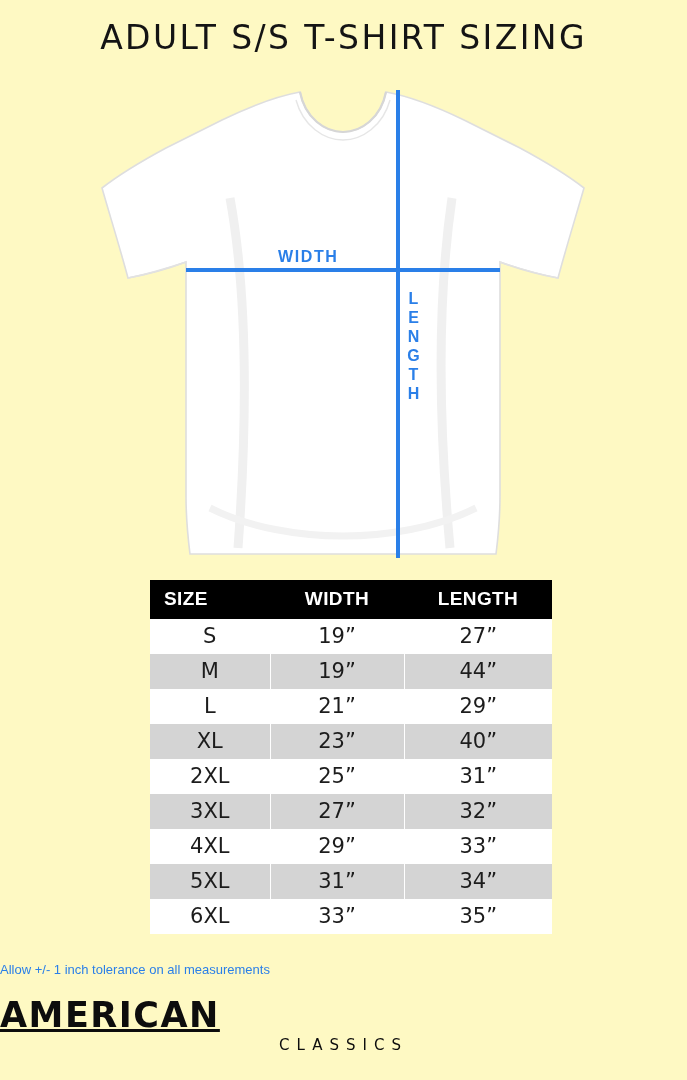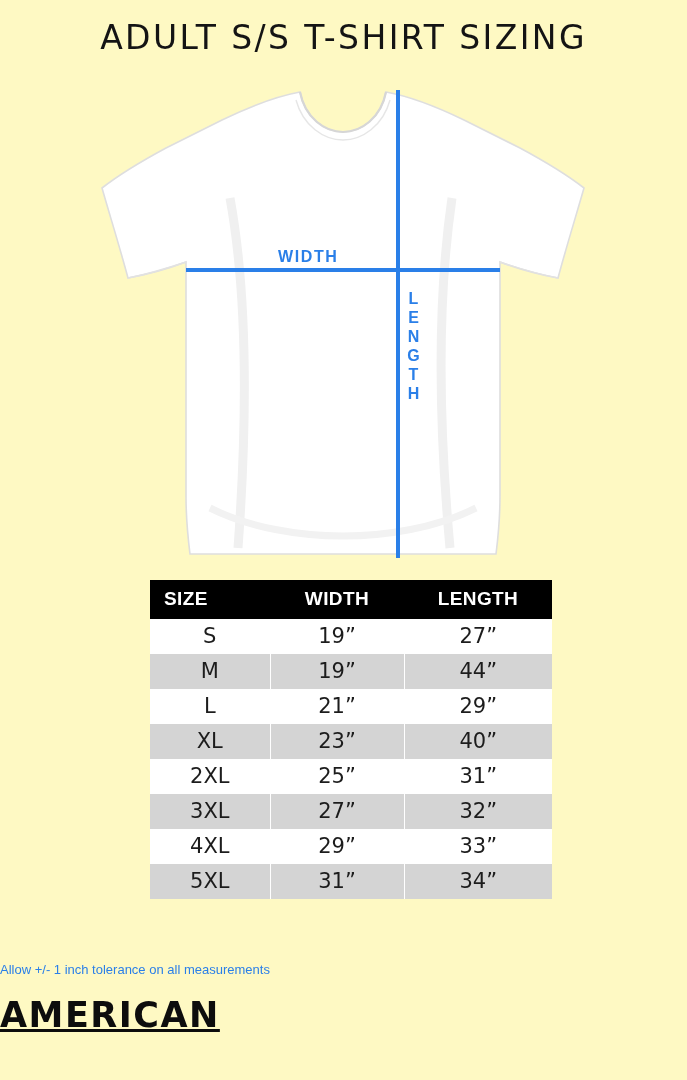--- a/index.html
+++ b/index.html
@@ -234,20 +234,26 @@
         <tr class="odd">
           <td>4XL</td>
           <td>29”</td>
           <td>33”</td>
         </tr>
         <tr class="even">
           <td>5XL</td>
           <td>31”</td>
           <td>34”</td>
         </tr>
+        <tr class="odd">
+          <td>6XL</td>
+          <td>33”</td>
+          <td>35”</td>
+        </tr>
       </tbody>
     </table>
   </div>
 
   <div class="tolerance">Allow +/- 1 inch tolerance on all measurements</div>
   <div class="brand">AMERICAN</div>
+  <div class="brand-sub">CLASSICS</div>
 
 </div>
 
 </body></html>

